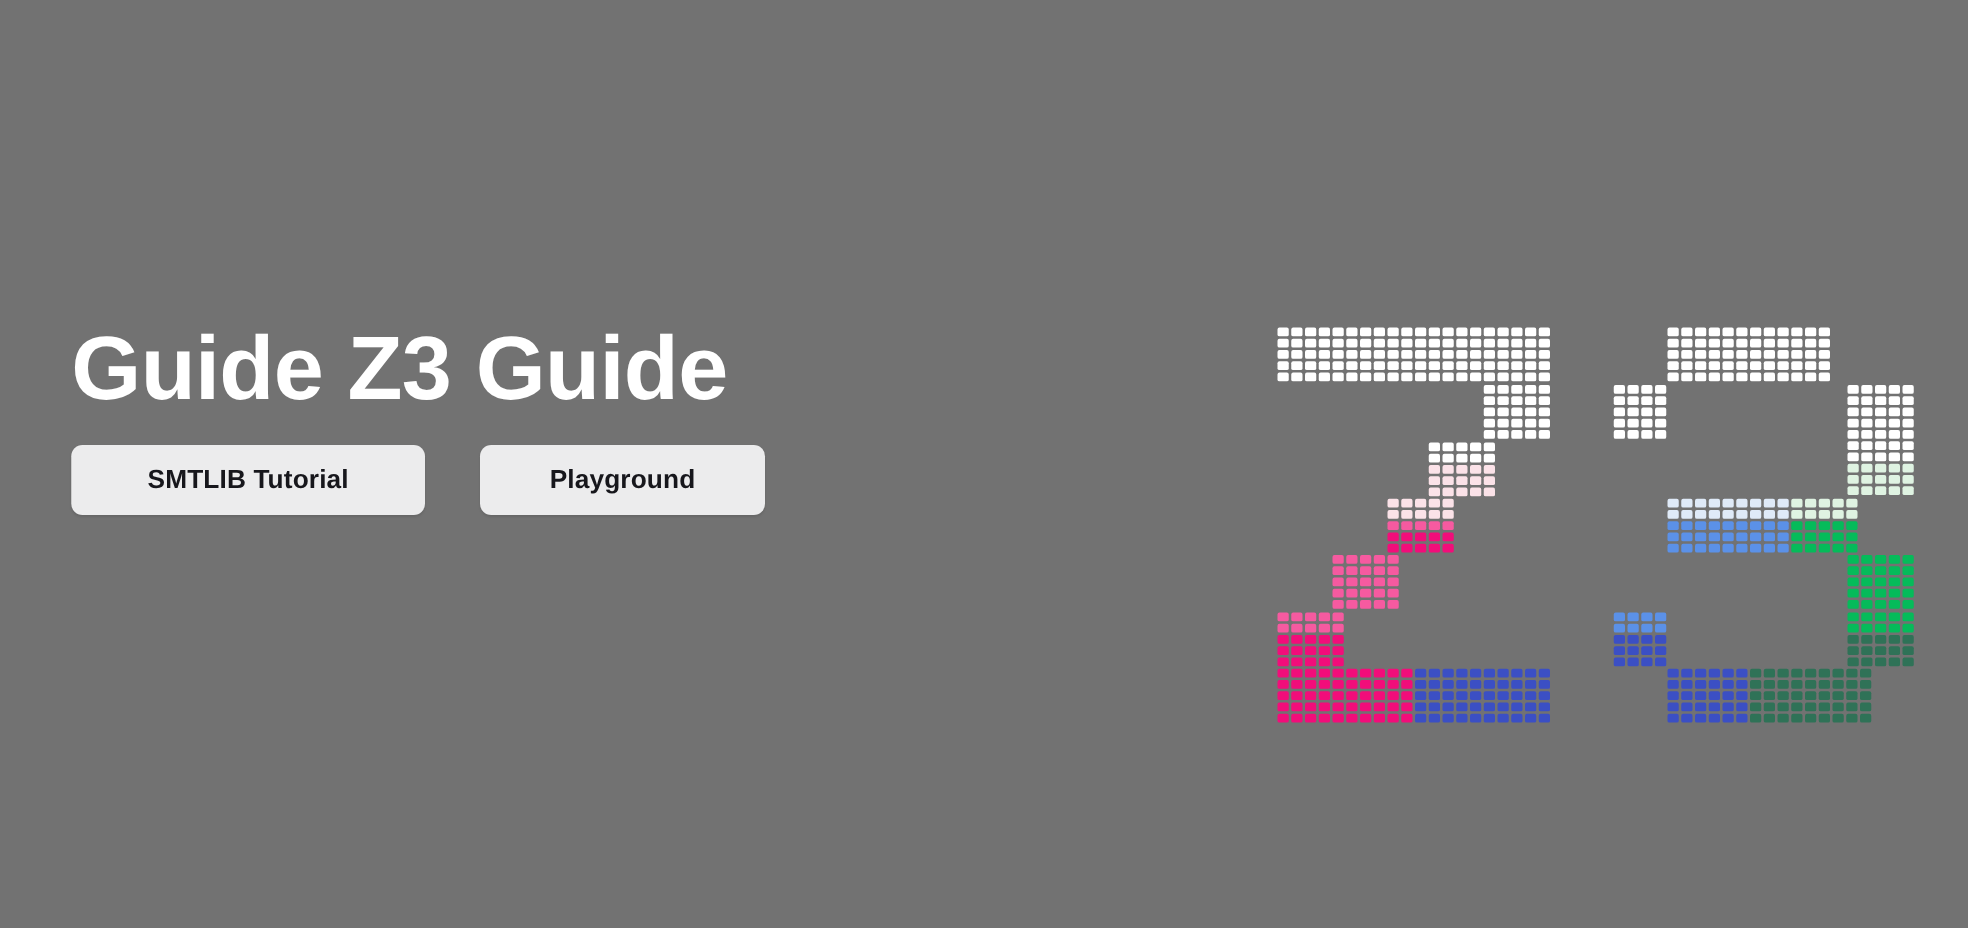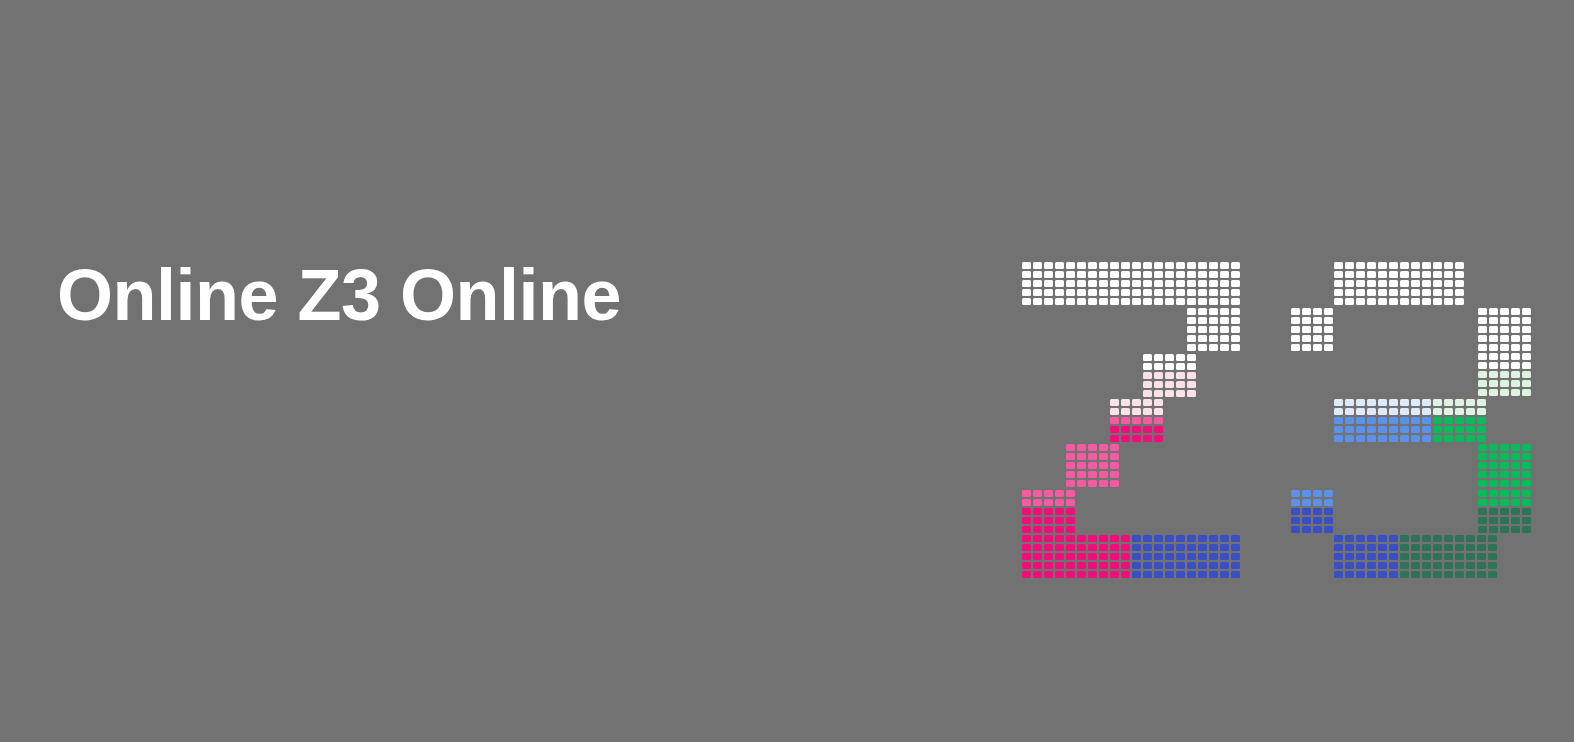--- a/index.html
+++ b/index.html
@@ -88,23 +88,25 @@
     height: 7px;
     border-radius: 1.5px;
   }
 </style>
 </head>
 <body>
 
 <div id="hero">
 
   <div id="hero-content">
-    <h1 id="page-title">Online Z3 Online</h1>
+    <h1 id="page-title">Guide Z3 Guide</h1>
 
     <div id="button-row">
+      <button class="hero-button" id="btn-smtlib">SMTLIB Tutorial</button>
+      <button class="hero-button" id="btn-playground">Playground</button>
     </div>
   </div>
 
   <div id="logo">
       <div class="pxblock" style="left: 0px; top: 0px; grid-template-columns: repeat(20, 9px); grid-template-rows: repeat(5, 7px);">
         <div class="px" style="background: rgb(255, 255, 255);"></div>
         <div class="px" style="background: rgb(255, 255, 255);"></div>
         <div class="px" style="background: rgb(255, 255, 255);"></div>
         <div class="px" style="background: rgb(255, 255, 255);"></div>
         <div class="px" style="background: rgb(255, 255, 255);"></div>

